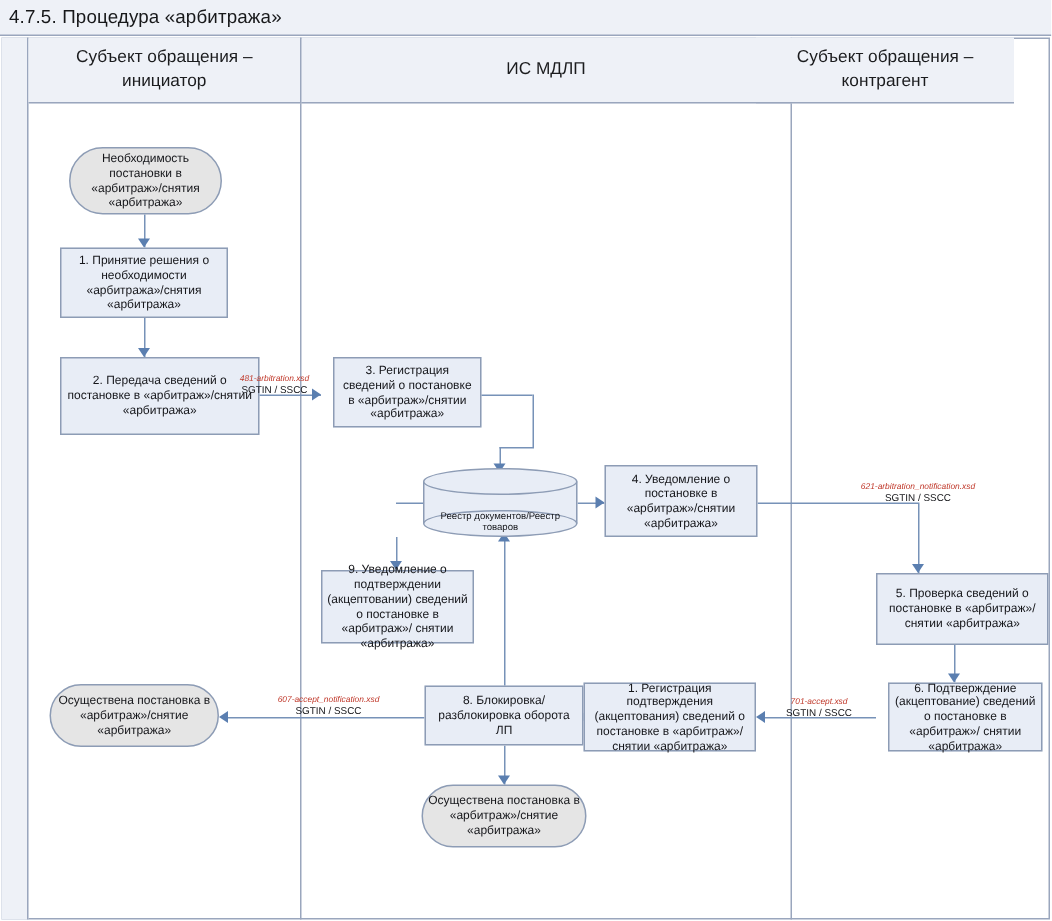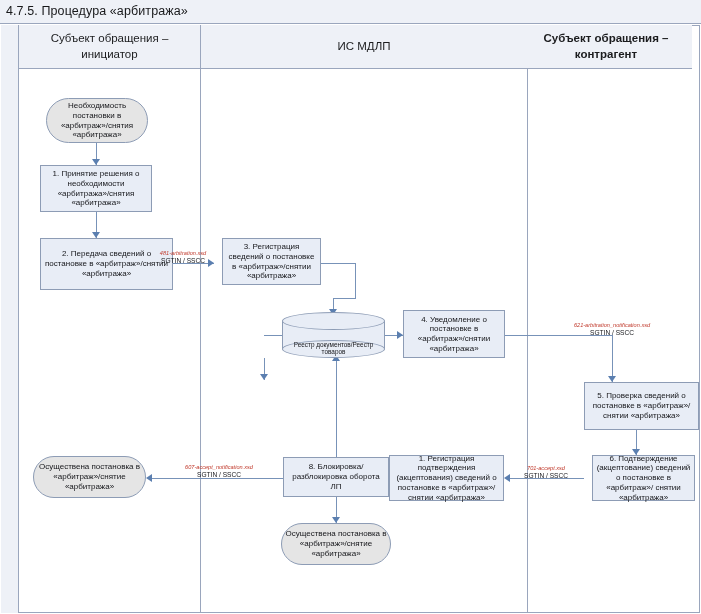--- a/index.html
+++ b/index.html
@@ -16,21 +16,21 @@
   .frame{position:absolute;left:1px;top:25px;width:699px;height:588px;
     border:1px solid #9aa6bd;box-sizing:border-box;background:#fff;}
   .gutter{position:absolute;left:1px;top:25px;width:18px;height:588px;
     background:#eef1f7;border-right:1px solid #9aa6bd;box-sizing:border-box;}
   .hdr{position:absolute;top:25px;height:44px;background:#eef1f7;
     border-bottom:1px solid #9aa6bd;border-right:1px solid #9aa6bd;box-sizing:border-box;
     display:flex;align-items:center;justify-content:center;text-align:center;
     font-size:11.5px;color:#1b1c1e;line-height:1.35;padding:0 6px;}
   .hdr.h1{left:19px;width:182px;}
   .hdr.h2{left:201px;width:327px;}
-  .hdr.h3{left:520px;width:172px;border-right:none;font-weight:bold;}
+  .hdr.h3{left:504px;width:172px;border-right:none;}
   .lane-div{position:absolute;width:1px;background:#9aa6bd;}
   .lane-div.d1{left:200px;top:69px;height:544px;}
   .lane-div.d2{left:527px;top:69px;height:544px;}
 
   
   .node{position:absolute;box-sizing:border-box;display:flex;align-items:center;
     justify-content:center;text-align:center;background:#e8edf6;border:1px solid #8d9cb5;
     color:#15161a;line-height:1.22;padding:2px 3px;z-index:3;}
   .node.proc{font-size:8px;}
   .node.term{border-radius:26px;font-size:8px;background:#e5e5e5;}
@@ -161,20 +161,23 @@
   </div>
 
   <div class="node proc" style="left:389px;top:455px;width:115px;height:46px;">
     <span>1. Регистрация подтверждения (акцептования) сведений о постановке в «арбитраж»/ снятии «арбитража»</span>
   </div>
 
   <div class="node proc" style="left:283px;top:457px;width:106px;height:40px;">
     <span>8. Блокировка/ разблокировка оборота ЛП</span>
   </div>
 
+  <div class="node proc" style="left:214px;top:380px;width:102px;height:49px;">
+    <span>9. Уведомление о подтверждении (акцептовании) сведений о постановке в «арбитраж»/ снятии «арбитража»</span>
+  </div>
 
   <div class="node term" style="left:33px;top:456px;width:113px;height:42px;">
     <span>Осуществена постановка в «арбитраж»/снятие «арбитража»</span>
   </div>
 
   <div class="node term" style="left:281px;top:523px;width:110px;height:42px;">
     <span>Осуществена постановка в «арбитраж»/снятие «арбитража»</span>
   </div>
 
   <div class="elbl" style="left:152px;top:250px;width:62px;">

